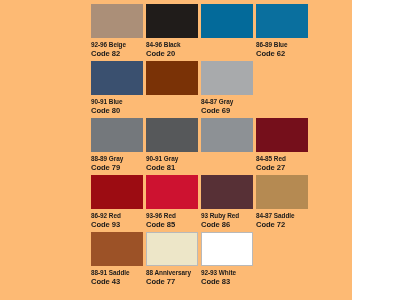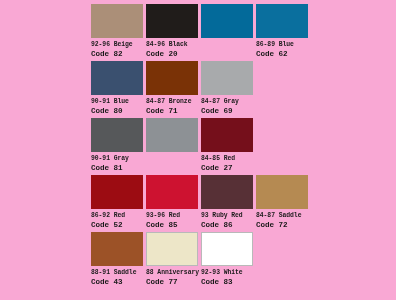--- a/index.html
+++ b/index.html
@@ -8,24 +8,23 @@
     background: #ffffff;
   }
   body {
     width: 400px;
     height: 300px;
     font-family: "Liberation Sans", sans-serif;
     overflow: hidden;
   }
   #chart {
     position: relative;
-    width: 396px;
+    width: 352px;
     height: 300px;
-    background: #f9a8d4;
-    font-family: Liberation Mono, monospace;
+    background: #fdba74;
   }
   .swatch-grid {
     position: absolute;
     left: 91px;
     top: 4px;
     width: 222px;
   }
   .swatch-row {
     display: flex;
     flex-direction: row;
@@ -99,34 +98,37 @@
       <div class="swatch-row">
         <div class="swatch-cell">
           <div class="swatch-chip" style="background: rgb(58, 80, 111);"></div>
           <div class="swatch-label">
             <div class="swatch-name">90-91 Blue</div>
             <div class="swatch-code">Code  80</div>
           </div>
         </div>
         <div class="swatch-cell">
           <div class="swatch-chip" style="background: rgb(122, 50, 6);"></div>
-          <div class="swatch-label">
-            <div class="swatch-name">84-87 Bronze</div>
-            <div class="swatch-code">Code  71</div>
-          </div>
         </div>
         <div class="swatch-cell">
           <div class="swatch-chip" style="background: rgb(168, 170, 172);"></div>
           <div class="swatch-label">
             <div class="swatch-name">84-87 Gray</div>
             <div class="swatch-code">Code  69</div>
           </div>
         </div>
       </div>
       <div class="swatch-row">
+        <div class="swatch-cell">
+          <div class="swatch-chip" style="background: rgb(116, 120, 124);"></div>
+          <div class="swatch-label">
+            <div class="swatch-name">88-89 Gray</div>
+            <div class="swatch-code">Code  79</div>
+          </div>
+        </div>
         <div class="swatch-cell">
           <div class="swatch-chip" style="background: rgb(86, 88, 90);"></div>
           <div class="swatch-label">
             <div class="swatch-name">90-91 Gray</div>
             <div class="swatch-code">Code  81</div>
           </div>
         </div>
         <div class="swatch-cell">
           <div class="swatch-chip" style="background: rgb(141, 145, 149);"></div>
         </div>
@@ -136,21 +138,21 @@
             <div class="swatch-name">84-85 Red</div>
             <div class="swatch-code">Code  27</div>
           </div>
         </div>
       </div>
       <div class="swatch-row">
         <div class="swatch-cell">
           <div class="swatch-chip" style="background: rgb(156, 12, 18);"></div>
           <div class="swatch-label">
             <div class="swatch-name">86-92 Red</div>
-            <div class="swatch-code">Code  52</div>
+            <div class="swatch-code">Code  93</div>
           </div>
         </div>
         <div class="swatch-cell">
           <div class="swatch-chip" style="background: rgb(205, 18, 48);"></div>
           <div class="swatch-label">
             <div class="swatch-name">93-96 Red</div>
             <div class="swatch-code">Code  85</div>
           </div>
         </div>
         <div class="swatch-cell">

